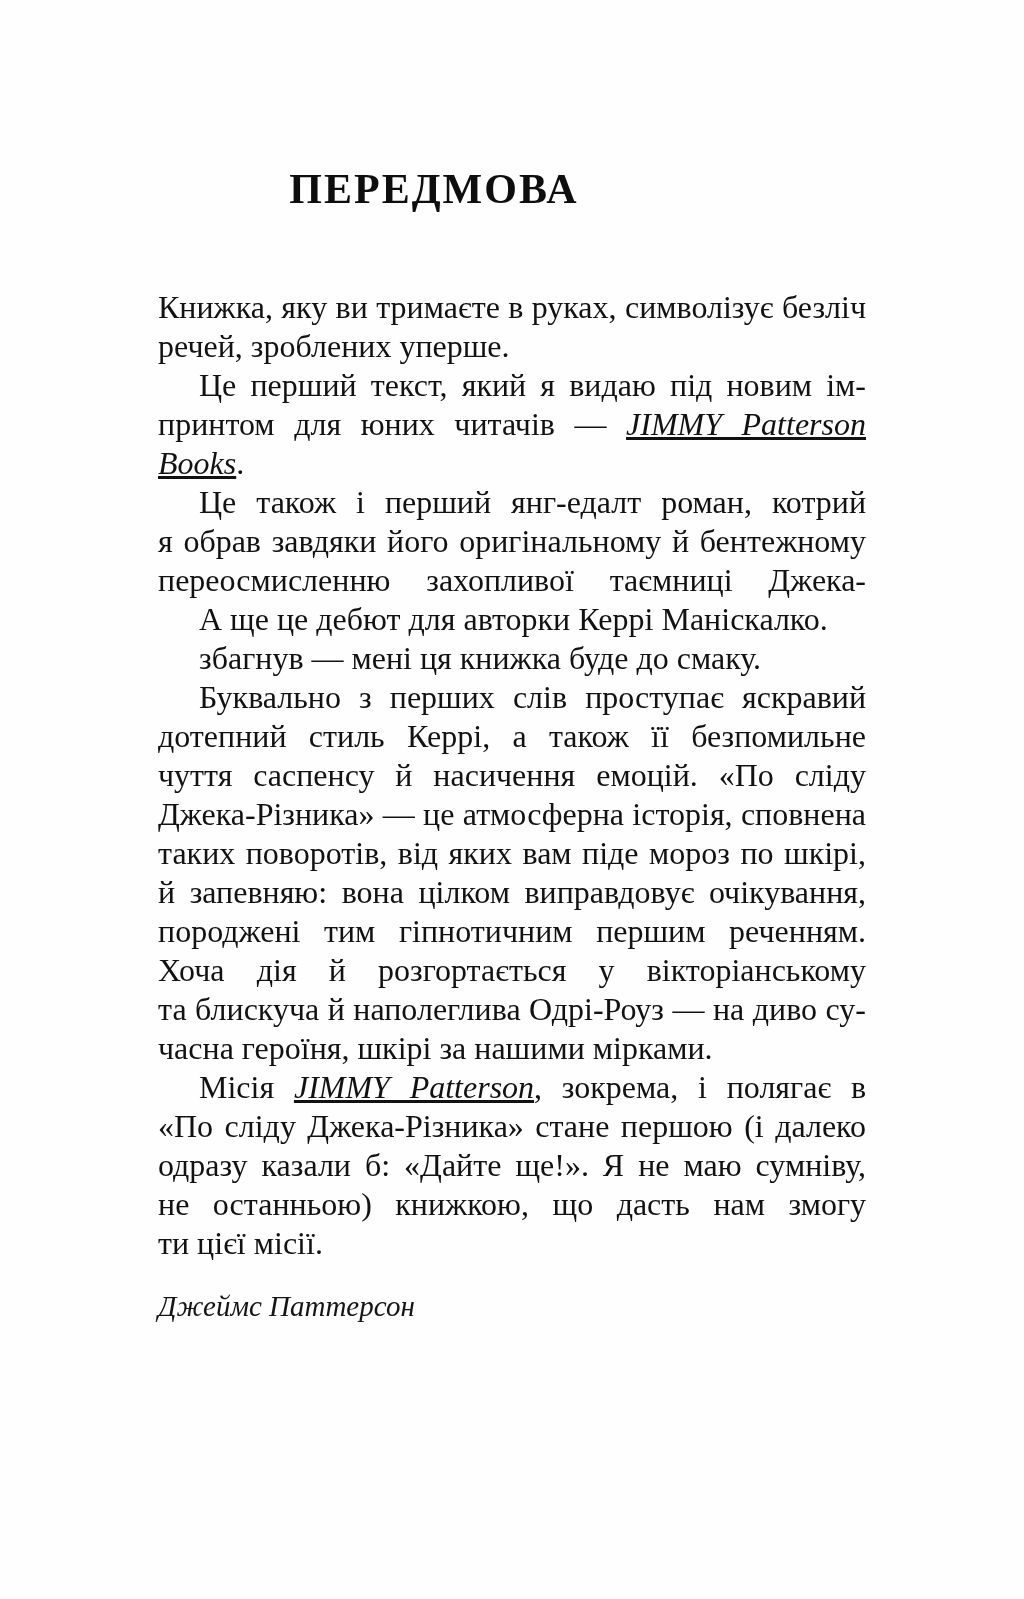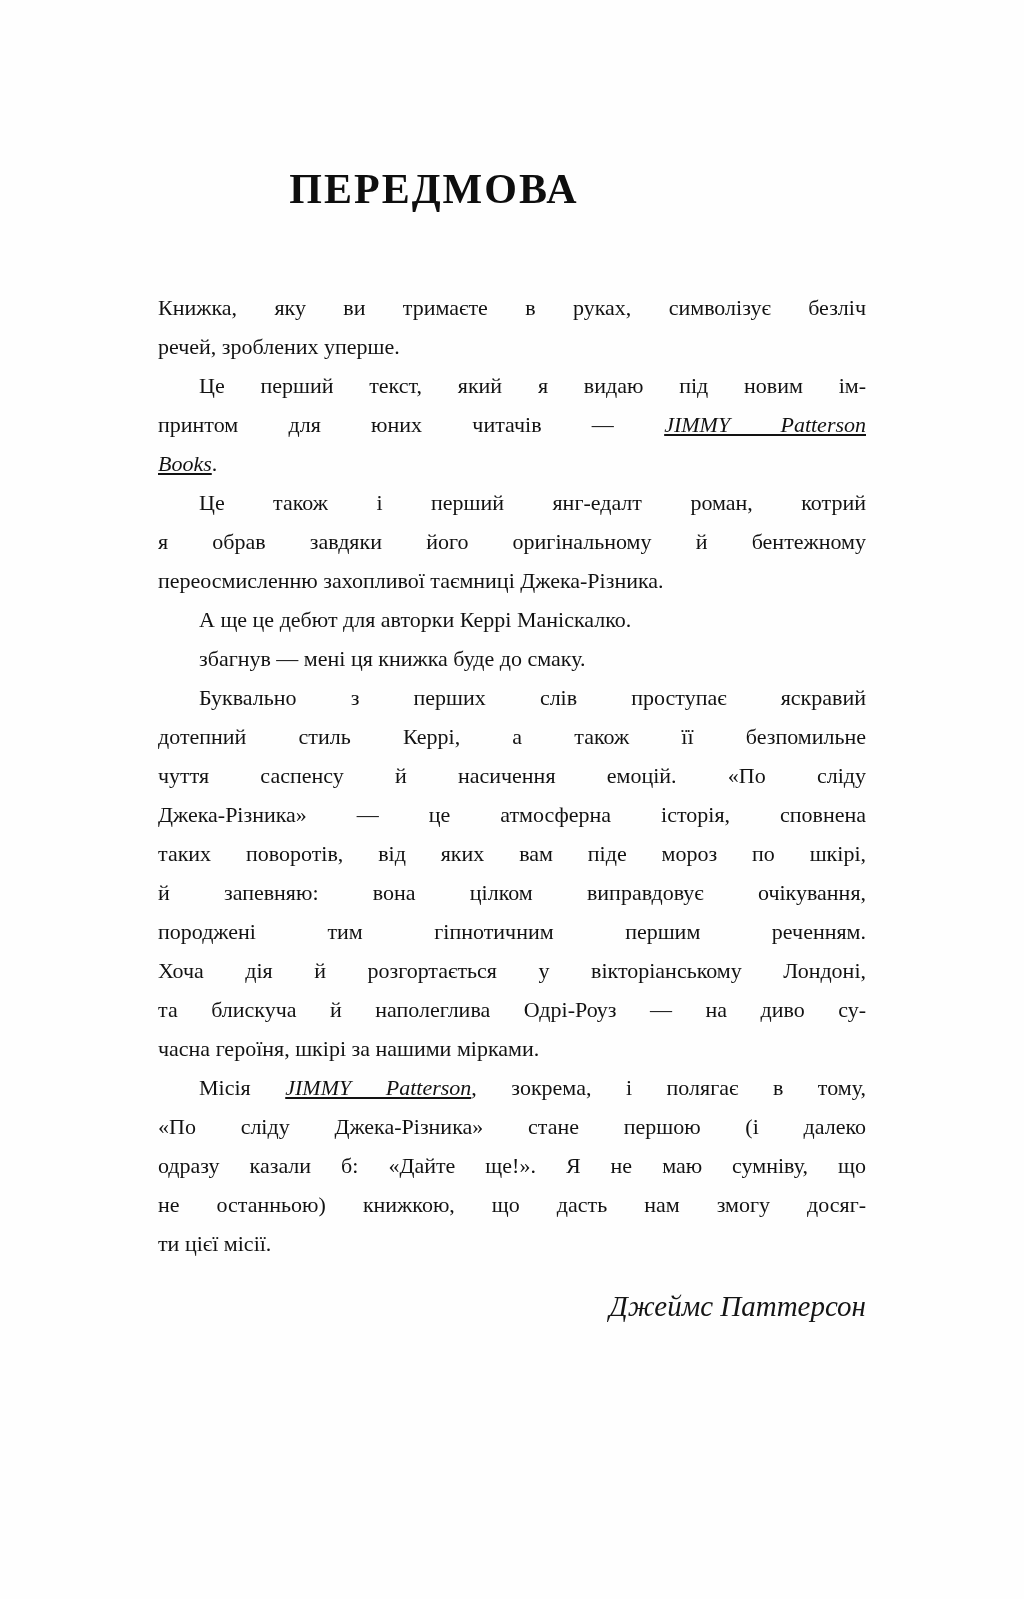--- a/index.html
+++ b/index.html
@@ -25,21 +25,21 @@
     font-size: 42px;
     line-height: 1;
     font-weight: 700;
     text-align: center;
     letter-spacing: 2px;
     color: #0e0e0e;
   }
   .body-text {
     width: 708px;
     margin: 78px 0 0 158px;
-    font-size: 22px;
+    font-size: 32px;
     line-height: 39px;
   }
   .para { margin: 0; }
   .line {
     text-align: justify;
     text-align-last: justify;
     height: 39px;
     overflow: hidden;
   }
   .line.last {
@@ -48,21 +48,20 @@
   .para.indent .line:first-child {
     text-indent: 41px;
   }
   .em { font-style: italic; text-decoration: underline; }
   .signature {
     width: 708px;
     margin: 24px 16px 0 158px;
     font-size: 29px;
     line-height: 39px;
     font-style: italic;
-    text-align: right;
     color: #151515;
   }
 </style>
 </head>
 <body>
 
 <div class="page">
   <h1 class="chapter-title">ПЕРЕДМОВА</h1>
 
   <div class="body-text" id="body-text">

